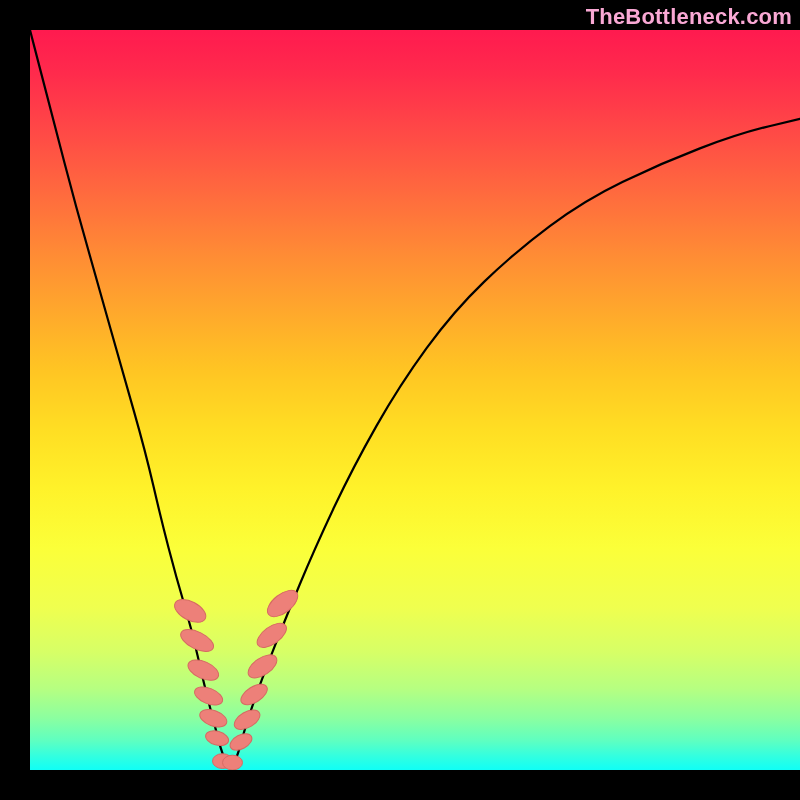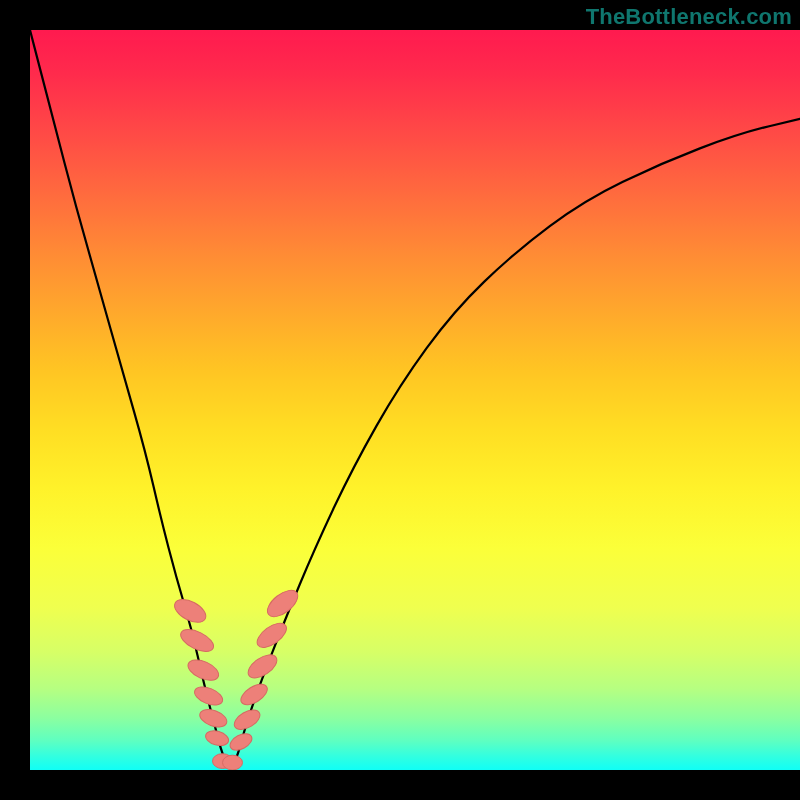--- a/index.html
+++ b/index.html
@@ -51,21 +51,21 @@
   svg.curves {
     position: absolute;
     left: 0; top: 0;
     width: 770px;
     height: 740px;
   }
   .watermark {
     position: absolute;
     top: 4px;
     right: 8px;
-    color: #0f766e;
+    color: #f9a8d4;
     font-size: 22px;
     font-weight: 600;
     letter-spacing: 0.2px;
     user-select: none;
   }
 </style>
 </head>
 <body>
 
 <div class="frame">

